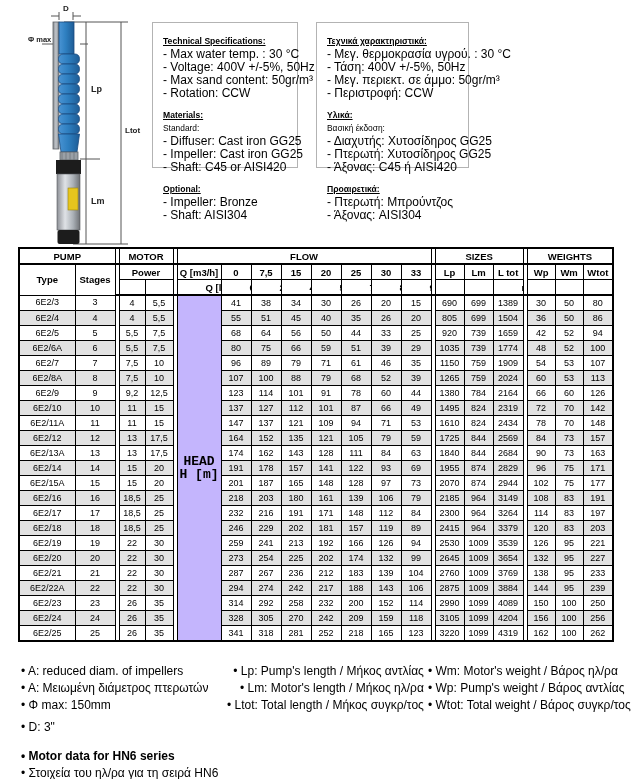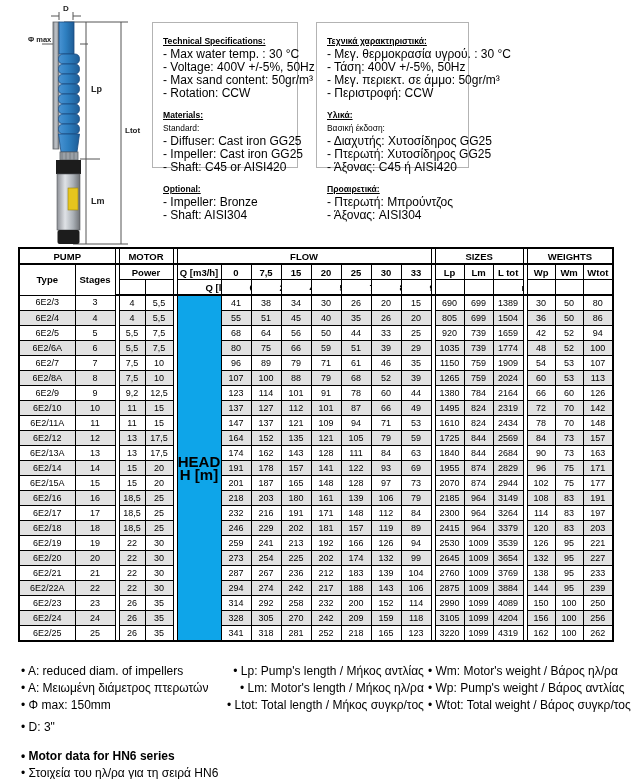--- a/index.html
+++ b/index.html
@@ -24,21 +24,21 @@
   #spec-table{position:absolute;left:18px;top:247px;border-collapse:collapse;
               table-layout:fixed;width:594px;border:2px solid #000;}
   #spec-table th,#spec-table td{border:1px solid #000;padding:0;text-align:center;
               height:14px;font-size:9px;line-height:11px;overflow:hidden;white-space:nowrap;}
   #spec-table th{font-weight:bold;font-size:9.5px;}
   #spec-table .gap{border:none;background:#fff;}
   #spec-table tr.hdr1 th{border-bottom:2px solid #000;margin-top:11px;}
   #spec-table tr.hdr3 th{border-bottom:2px solid #000;padding-left:28px;}
   #spec-table tr.alt td{background:#e2e2e2;}
   #spec-table tr.alt td.gap{background:#fff;}
-  #spec-table td.head-cell{background:#0ea5e9;font-weight:bold;font-size:15px;line-height:13px;vertical-align:middle;}
+  #spec-table td.head-cell{background:#c4b5fd;font-weight:bold;font-size:13px;line-height:13px;vertical-align:middle;font-family:Liberation Mono, monospace;}
 
   
   .fn-col{position:absolute;font-size:12px;}
   #fn-col1{left:21px;top:663px;}
   #fn-col2{left:227px;top:663px;text-align:right;}
   #fn-col3{left:428px;top:663px;}
   #fn-bottom{left:21px;top:748px;}
   .fn-item{line-height:17px;white-space:nowrap;}
   .fn-item::before{content:"• ";}
   #fn-col1 .fn-item:nth-child(4){margin-top:5px;}

